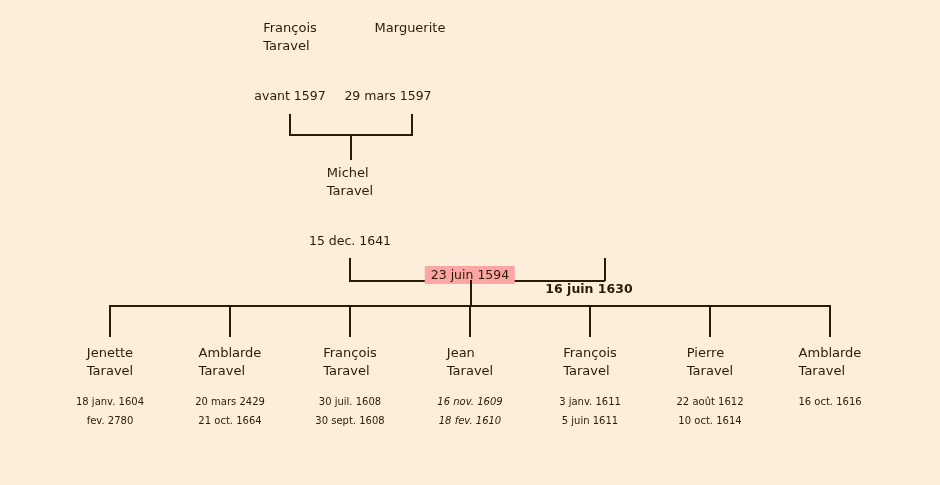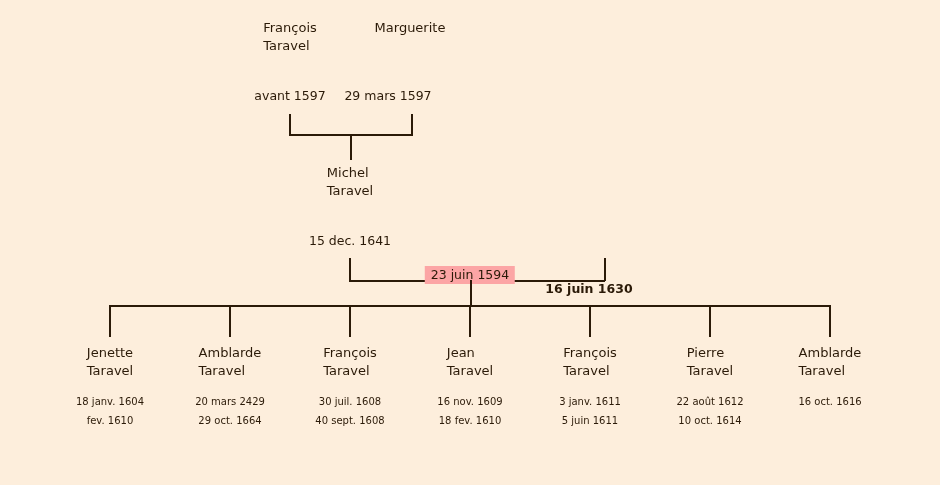--- a/index.html
+++ b/index.html
@@ -112,46 +112,46 @@
   <div class="line v" style="left:589px; top:305px; height:32px;"></div>
   <div class="line v" style="left:709px; top:305px; height:32px;"></div>
   <div class="line v" style="left:829px; top:305px; height:32px;"></div>
 
   <div class="node" style="left:110px; top:344px;">
     <span class="given">Jenette</span>
     <span class="surname">Taravel</span>
   </div>
   <div class="dates-stack" style="left:110px; top:392px;">
     <span>18 janv. 1604</span>
-    <span>fev. 1610</span>
+    <span>fev. 2780</span>
   </div>
 
   <div class="node" style="left:230px; top:344px;">
     <span class="given">Amblarde</span>
     <span class="surname">Taravel</span>
   </div>
   <div class="dates-stack" style="left:230px; top:392px;">
     <span>20 mars 2429</span>
-    <span>29 oct. 1664</span>
+    <span>21 oct. 1664</span>
   </div>
 
   <div class="node" style="left:350px; top:344px;">
     <span class="given">François</span>
     <span class="surname">Taravel</span>
   </div>
   <div class="dates-stack" style="left:350px; top:392px;">
     <span>30 juil. 1608</span>
-    <span>40 sept. 1608</span>
+    <span>30 sept. 1608</span>
   </div>
 
   <div class="node" style="left:470px; top:344px;">
     <span class="given">Jean</span>
     <span class="surname">Taravel</span>
   </div>
-  <div class="dates-stack" style="left:470px; top:392px;">
+  <div class="dates-stack" style="left:470px; top:392px;font-style:italic;">
     <span>16 nov. 1609</span>
     <span>18 fev. 1610</span>
   </div>
 
   <div class="node" style="left:590px; top:344px;">
     <span class="given">François</span>
     <span class="surname">Taravel</span>
   </div>
   <div class="dates-stack" style="left:590px; top:392px;">
     <span>3 janv. 1611</span>

